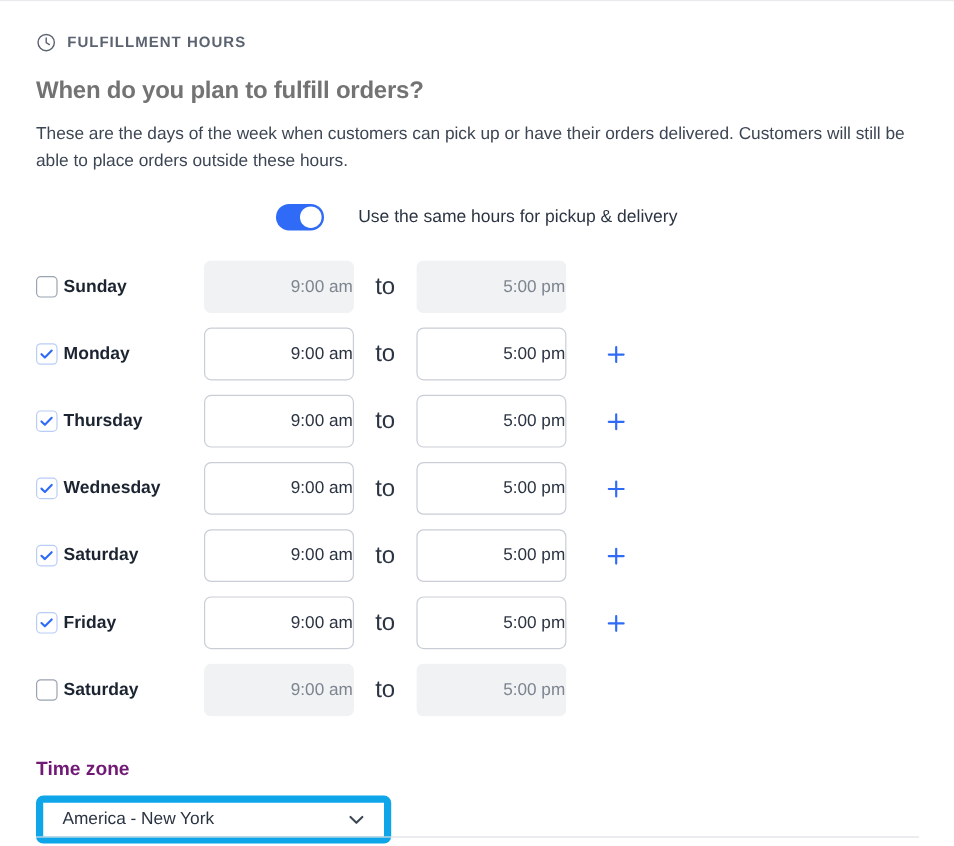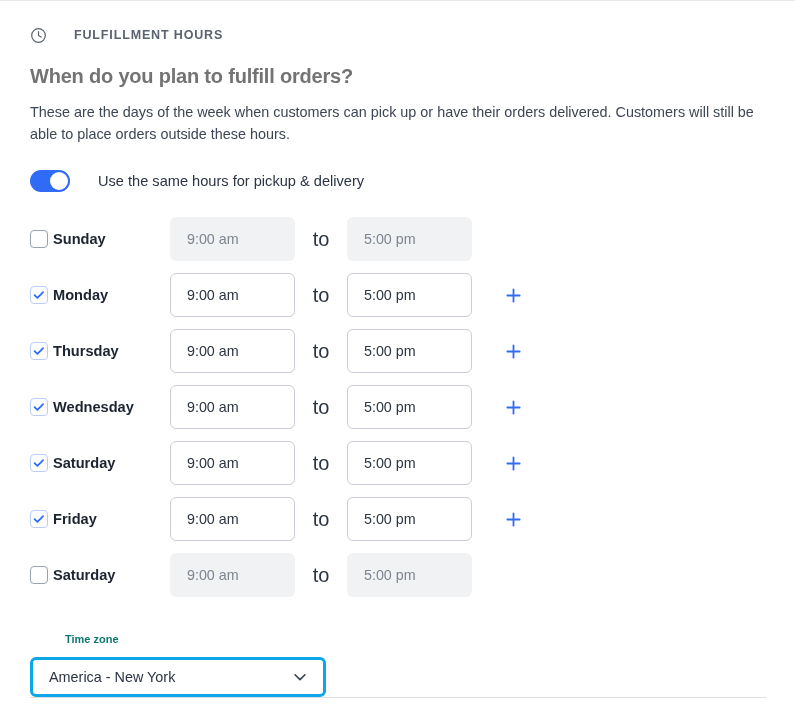--- a/index.html
+++ b/index.html
@@ -31,21 +31,21 @@
     top: 0;
     left: 0;
     width: 795px;
     padding: 26px 30px 0 30px;
   }
 
   
   .eyebrow {
     display: flex;
     align-items: center;
-    gap: 27px;
+    gap: 9px;
     height: 18px;
   }
   .clock-icon {
     width: 17px;
     height: 17px;
     display: block;
     flex: none;
   }
   .eyebrow-label {
     font-size: 12.5px;
@@ -73,20 +73,21 @@
     max-width: 725px;
   }
 
   
   .toggle-row {
     display: flex;
     align-items: center;
     gap: 28px;
     margin-top: 24px;
     height: 24px;
+    justify-content: center;
   }
   .toggle {
     position: relative;
     width: 40px;
     height: 22px;
     border-radius: 11px;
     background: #2f6bf6;
     flex: none;
     cursor: pointer;
   }
@@ -149,20 +150,21 @@
     border-radius: 6px;
     border: 1px solid #c9ced6;
     background: #ffffff;
     display: flex;
     align-items: center;
     padding: 0 0 0 16px;
     font-size: 14.3px;
     color: #2b3442;
     flex: none;
     cursor: text;
+    justify-content: flex-end;
   }
   .time-field.disabled {
     border-color: transparent;
     background: #f1f2f4;
     color: #7d8590;
     cursor: default;
   }
 
   .to-label {
     width: 52px;
@@ -183,30 +185,29 @@
     cursor: pointer;
     background: none;
     border: none;
     padding: 0;
   }
   .add-btn.hidden { visibility: hidden; cursor: default; }
 
   
   .tz-section { margin-top: 30px; }
   .tz-label {
-    font-size: 11px;
+    font-size: 16px;
     font-weight: bold;
-    color: #0f766e;
-    margin-left: 35px;
+    color: #701a75;
   }
   .tz-select {
     margin-top: 12px;
     width: 296px;
     height: 40px;
-    border: 3px solid #0ea5e9;
+    border: 6px solid #0ea5e9;
     border-radius: 6px;
     background: #ffffff;
     display: flex;
     align-items: center;
     justify-content: space-between;
     padding: 0 14px 0 16px;
     font-size: 14.4px;
     color: #2b3442;
     cursor: pointer;
   }

